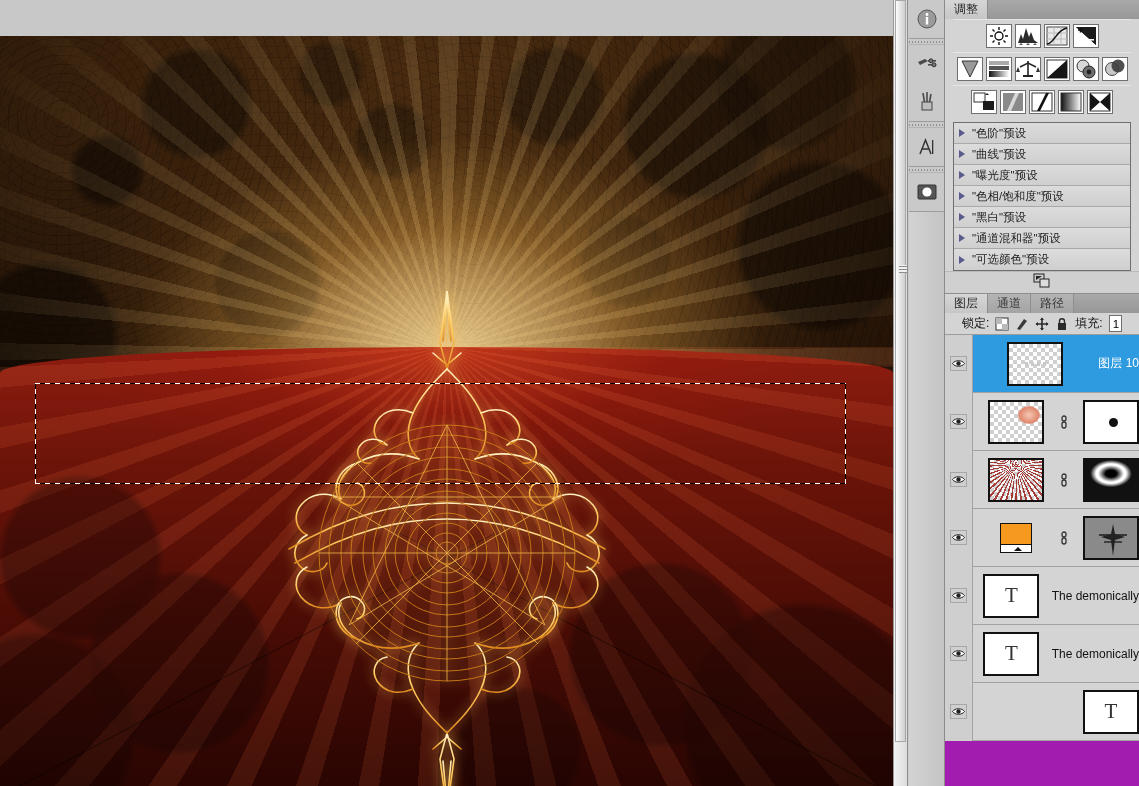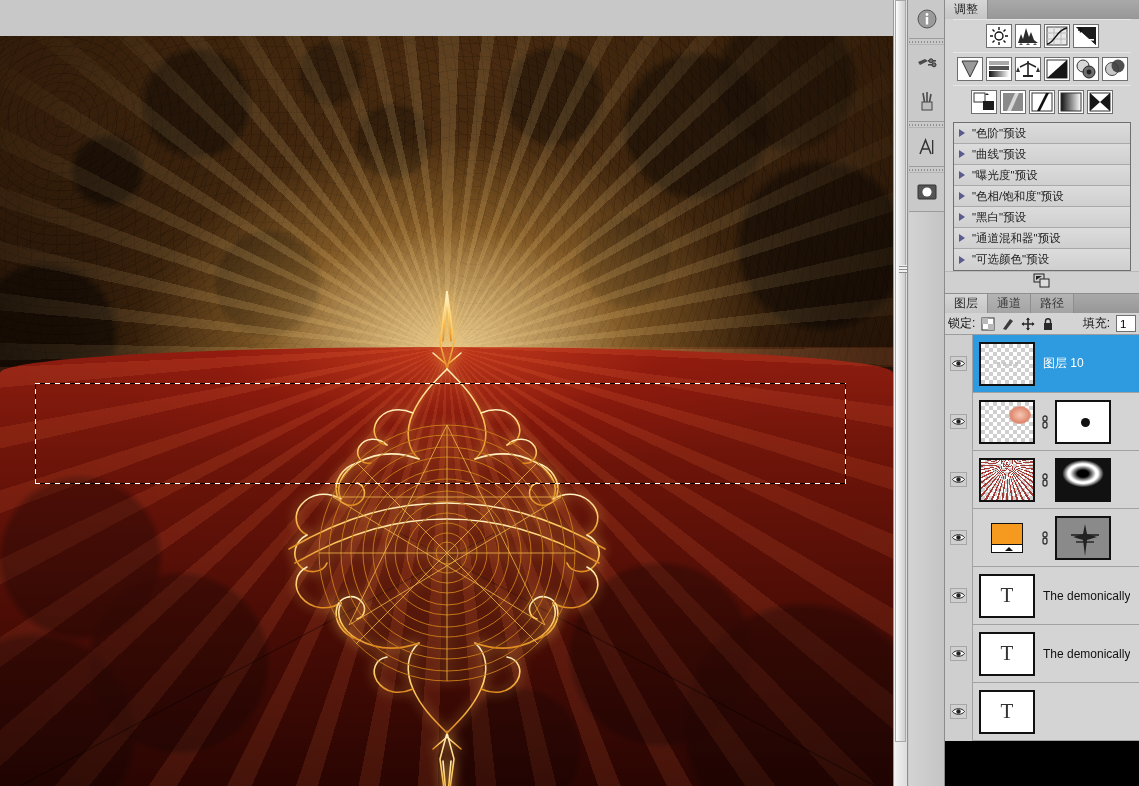--- a/index.html
+++ b/index.html
@@ -126,21 +126,21 @@
   #icon-dock { position:absolute; left:0; top:0; width:36px; height:786px;
     background:linear-gradient(90deg,#d3d3d3,#c4c4c4); border-right:1px solid #8b8b8b; }
   .dock-group { border-bottom:1px solid #9c9c9c; background:#c9c9c9; }
   .dock-grip { height:6px; background:
       repeating-linear-gradient(90deg,#8f8f8f 0 1px, transparent 1px 3px) center/auto 2px no-repeat;
       border-bottom:1px solid #b4b4b4; }
   .dock-btn { width:36px; height:38px; display:flex; align-items:center; justify-content:center; }
   .dock-btn svg { display:block; }
 
   
-  #panels { position:absolute; left:36px; top:0; width:194px; height:786px; background:#000000; }
+  #panels { position:absolute; left:36px; top:0; width:194px; height:786px; background:#a21caf; }
 
   .panel-tabbar { height:19px; background:linear-gradient(#a9a9a9,#979797); display:flex; align-items:flex-end; }
   .ptab { height:19px; padding:0 9px; font-size:12px; color:#2a2a2a; display:flex; align-items:center;
           background:linear-gradient(#d6d6d6,#c6c6c6); border-right:1px solid #8e8e8e; }
   .ptab.inactive { background:linear-gradient(#b4b4b4,#a4a4a4); color:#3a3a3a; }
   .ptab-fill { flex:1; height:19px; background:linear-gradient(#a9a9a9,#979797); }
 
   
   #adj-panel { background:#d4d4d4; border-bottom:1px solid #8e8e8e; }
   #adj-title { font-size:12px; color:#1d1d1d; padding:4px 8px 5px; }
@@ -160,25 +160,25 @@
   
   #layers-panel { background:#d4d4d4; }
   .lrow-mode { height:21px; display:flex; align-items:center; padding:0 3px; gap:4px; }
   .sel-mode { flex:0 0 125px; height:18px; background:#fff; border:1px solid #707070; font-size:11.5px;
               display:flex; align-items:center; padding-left:5px; color:#111; position:relative; }
   .sel-mode .caret { position:absolute; right:5px; width:0;height:0;
               border-left:5px solid transparent;border-right:5px solid transparent;border-top:6px solid #2b2b2b; }
   .lbl { font-size:12px; color:#111; white-space:nowrap; }
   .numbox { height:17px; width:20px; background:#fff; border:1px solid #707070; font-size:11.5px; padding-left:3px;
             display:flex; align-items:center; overflow:hidden; }
-  .lrow-lock { height:21px; display:flex; align-items:center; padding:0 3px; gap:6px; }
+  .lrow-lock { height:21px; display:flex; align-items:center; padding:0 17px; gap:6px; }
   .lock-ico { width:14px; height:14px; }
 
   .layer-list { border-top:1px solid #9c9c9c; }
-  .layer-row { height:58px; display:flex; align-items:center; border-bottom:1px solid #a2a2a2; background:#d4d4d4; position:relative; }
+  .layer-row { height:58px; display:flex; align-items:center; border-bottom:1px solid #a2a2a2; background:#d4d4d4; position:relative;justify-content:space-between; }
   .layer-row.active { background:#2e9ae0; }
   .eye-cell { width:28px; height:58px; display:flex; align-items:center; justify-content:center;
               border-right:1px solid #a2a2a2; background:#cfcfcf; }
   .eye-box { width:17px; height:15px; background:#cfcfcf; border:1px solid #a6a6a6; display:flex; align-items:center; justify-content:center; }
   .thumb-a { width:56px; height:44px; border:2px solid #111; margin-left:6px; background:#fff; overflow:hidden; position:relative; }
   .checker { position:absolute; inset:0;
       background-image:
         linear-gradient(45deg,#cfcfcf 25%,transparent 25%,transparent 75%,#cfcfcf 75%),
         linear-gradient(45deg,#cfcfcf 25%,transparent 25%,transparent 75%,#cfcfcf 75%);
       background-size:8px 8px; background-position:0 0,4px 4px; background-color:#fff; }

